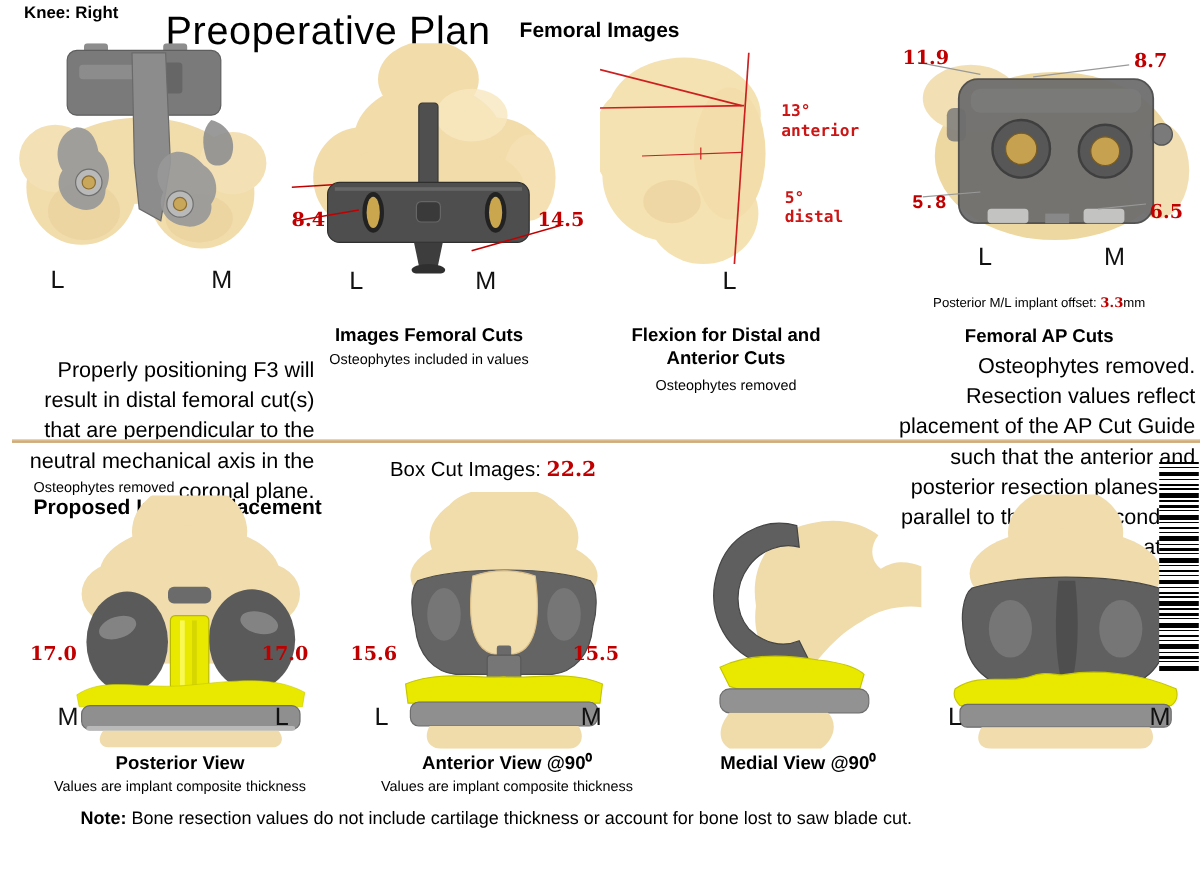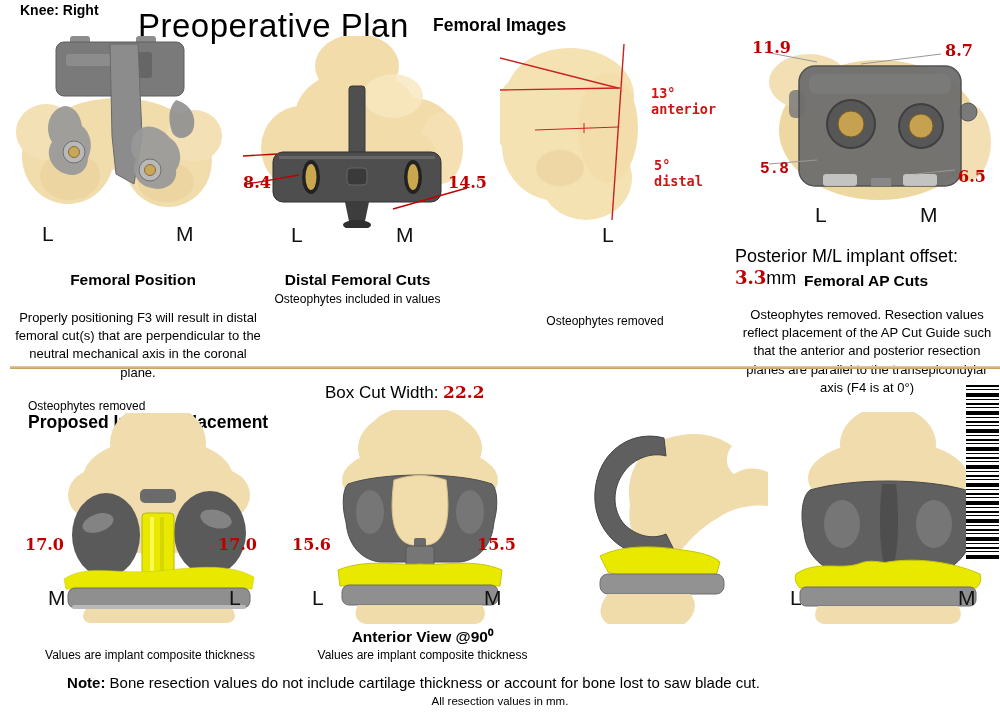--- a/index.html
+++ b/index.html
@@ -5,26 +5,26 @@
   html,body{margin:0;padding:0;background:#fff;}
   .page{position:relative;width:1000px;height:725px;background:#ffffff;overflow:hidden;
         font-family:"Liberation Sans",sans-serif;color:#000;}
   .abs{position:absolute;}
   .knee{font-size:14px;font-weight:600;}
   .main-title{font-size:33px;font-weight:300;letter-spacing:.5px;}
   .section-title{font-size:17.5px;font-weight:700;}
   .lm{font-size:21px;color:#111;}
   .panel-title{font-weight:700;font-size:15.5px;text-align:center;line-height:1.25;}
   .panel-sub{font-size:12px;text-align:center;}
-  .panel-desc{font-size:13px;line-height:1.4;text-align:center;margin-top:13px;}
+  .panel-desc{font-size:18px;line-height:1.4;text-align:right;}
   .red-val{color:#c00000;font-weight:700;font-family:"DejaVu Serif",serif;font-size:16px;}
   .red-val-lg{color:#c00000;font-weight:700;font-family:"DejaVu Serif",serif;font-size:17px;}
   .anno{color:#cc1616;font-weight:700;font-family:"DejaVu Sans Mono",monospace;
         font-size:13.5px;line-height:1.15;white-space:pre-line;}
-  .offset-line{font-size:18px;text-align:left;}
+  .offset-line{font-size:11px;text-align:center;}
   .offset-line .red-inline{color:#c00000;font-weight:700;font-family:"DejaVu Serif",serif;}
   .divider{background:linear-gradient(#e8cda2,#c49a63);}
   .pip-title{font-size:17.5px;font-weight:700;}
   .pip-sub{font-size:12px;}
   .boxcut-label{font-size:17px;}
   .note-line{font-size:15px;text-align:center;}
   .note-line b{font-weight:700;}
   .note-sub{font-size:11.5px;text-align:center;}
   .doc-info{font-family:"DejaVu Sans Mono",monospace;font-size:10px;text-align:right;line-height:1.45;color:#111;}
   .barcode{background:repeating-linear-gradient(180deg,
@@ -61,21 +61,20 @@
       <path d="M134,92 C122,98 120,114 128,124 C122,136 130,150 144,152 C158,156 170,146 168,134 C176,124 172,108 162,102 C154,92 142,88 134,92 Z" fill="#989898" opacity="0.92"></path>
       <path d="M168,64 C184,68 190,84 184,96 C178,104 168,104 164,96 C160,84 160,72 168,64 Z" fill="#8f8f8f" opacity="0.9"></path>
       <circle cx="66" cy="116" r="11" fill="#b9b9b9" stroke="#6f6f6f"></circle>
       <circle cx="66" cy="116" r="5.5" fill="#c9a75a" stroke="#8a6d2f"></circle>
       <circle cx="142" cy="134" r="11" fill="#b9b9b9" stroke="#6f6f6f"></circle>
       <circle cx="142" cy="134" r="5.5" fill="#c9a75a" stroke="#8a6d2f"></circle>
     </g>
   </svg>
   <div class="abs lm" style="left:42px;top:222px;">L</div>
   <div class="abs lm" style="left:176px;top:222px;">M</div>
-  <div class="abs panel-title" style="left:8px;top:270px;width:250px;">Femoral Position</div>
   <div class="abs panel-desc" style="left:14px;top:296px;width:248px;">Properly positioning F3 will result in distal femoral cut(s) that are perpendicular to the neutral mechanical axis in the coronal plane.</div>
 
   <svg class="abs" style="left:243px;top:36px;" width="228" height="192" viewBox="0 0 228 192">
     <g>
       <ellipse cx="114" cy="30" rx="42" ry="32" fill="#f2dcaa"></ellipse>
       <ellipse cx="114" cy="80" rx="62" ry="46" fill="#f2dcaa"></ellipse>
       <ellipse cx="58" cy="112" rx="40" ry="42" fill="#f2dcaa"></ellipse>
       <ellipse cx="170" cy="108" rx="46" ry="46" fill="#f2dcaa"></ellipse>
       <ellipse cx="198" cy="112" rx="22" ry="36" fill="#f4e0b2"></ellipse>
       <ellipse cx="114" cy="120" rx="80" ry="38" fill="#f2dcaa"></ellipse>
@@ -96,21 +95,21 @@
     <g stroke="#c00000" stroke-width="1.3">
       <line x1="0" y1="120" x2="34" y2="118"></line>
       <line x1="4" y1="148" x2="56" y2="139"></line>
       <line x1="224" y1="152" x2="150" y2="173"></line>
     </g>
   </svg>
   <div class="abs red-val" style="left:243px;top:173px;">8.4</div>
   <div class="abs red-val" style="left:448px;top:173px;">14.5</div>
   <div class="abs lm" style="left:291px;top:223px;">L</div>
   <div class="abs lm" style="left:396px;top:223px;">M</div>
-  <div class="abs panel-title" style="left:255px;top:270px;width:205px;">Distal Femoral Cuts</div>
+  <div class="abs panel-title" style="left:255px;top:270px;width:205px;">Images Femoral Cuts</div>
   <div class="abs panel-sub" style="left:255px;top:292px;width:205px;">Osteophytes included in values</div>
 
   <svg class="abs" style="left:500px;top:38px;" width="168" height="190" viewBox="0 0 168 190">
     <g>
       <ellipse cx="70" cy="58" rx="64" ry="48" fill="#f5e2b2"></ellipse>
       <ellipse cx="58" cy="108" rx="56" ry="55" fill="#f5e2b2"></ellipse>
       <ellipse cx="86" cy="140" rx="46" ry="42" fill="#f5e2b2"></ellipse>
       <ellipse cx="28" cy="80" rx="34" ry="44" fill="#f5e2b2"></ellipse>
       <ellipse cx="108" cy="90" rx="30" ry="55" fill="#f3deab"></ellipse>
       <ellipse cx="60" cy="130" rx="24" ry="18" fill="#e9d09b" opacity="0.6"></ellipse>
@@ -121,20 +120,21 @@
       <line x1="0" y1="52" x2="120" y2="50"></line>
       <line x1="35" y1="92" x2="118" y2="89" stroke-width="1"></line>
       <line x1="84" y1="85" x2="84" y2="95" stroke-width="1"></line>
     </g>
   </svg>
   <div class="abs anno" style="left:651px;top:86px;">13°
 anterior</div>
   <div class="abs anno" style="left:654px;top:158px;">5°
 distal</div>
   <div class="abs lm" style="left:602px;top:223px;">L</div>
+  <div class="abs panel-title" style="left:505px;top:270px;width:200px;">Flexion for Distal and Anterior Cuts</div>
   <div class="abs panel-sub" style="left:505px;top:314px;width:200px;">Osteophytes removed</div>
 
   <svg class="abs" style="left:765px;top:50px;" width="228" height="158" viewBox="0 0 228 158">
     <g>
       <ellipse cx="114" cy="80" rx="100" ry="70" fill="#eed8a2"></ellipse>
       <ellipse cx="44" cy="32" rx="40" ry="28" fill="#f2e0b4"></ellipse>
       <ellipse cx="200" cy="92" rx="26" ry="40" fill="#f2e0b4"></ellipse>
     </g>
     <g>
       <rect x="24" y="40" width="16" height="28" rx="6" fill="#7a7a7a" opacity="0.85"></rect>
@@ -167,21 +167,21 @@
     <span class="red-inline">3.3</span><span>mm</span>
   </div>
   <div class="abs panel-title" style="left:735px;top:271px;width:262px;">Femoral AP Cuts</div>
   <div class="abs panel-desc" style="left:738px;top:293px;width:258px;">Osteophytes removed. Resection values reflect placement of the AP Cut Guide such that the anterior and posterior resection planes are parallel to the transepicondylar axis (F4 is at 0°)</div>
 
   <div class="abs divider" style="left:10px;top:366px;width:990px;height:3px;"></div>
 
   <div class="abs pip-title" style="left:28px;top:374px;margin-top:38px;">Proposed Implant Placement</div>
   <div class="abs pip-sub" style="left:28px;top:399px;">Osteophytes removed</div>
   <div class="abs boxcut-label" style="left:325px;top:382px;">
-    <span>Box Cut Width:</span>
+    <span>Box Cut Images:</span>
     <span class="red-val-lg">22.2</span>
   </div>
 
   <svg class="abs" style="left:58px;top:413px;" width="202" height="210" viewBox="0 0 202 210">
     <g>
       <ellipse cx="100" cy="30" rx="48" ry="40" fill="#f0dcad"></ellipse>
       <ellipse cx="100" cy="65" rx="75" ry="40" fill="#f0dcad"></ellipse>
       <ellipse cx="40" cy="82" rx="30" ry="26" fill="#f0dcad"></ellipse>
       <ellipse cx="162" cy="82" rx="30" ry="26" fill="#f0dcad"></ellipse>
       <rect x="78" y="80" width="44" height="60" fill="#f0dcad"></rect>
@@ -202,20 +202,21 @@
     <g>
       <rect x="10" y="175" width="182" height="20" rx="7" fill="#8f8f8f" stroke="#6d6d6d"></rect>
       <rect x="14" y="192" width="174" height="4" rx="2" fill="#b9b9b9"></rect>
     </g>
     <path d="M28,196 C22,204 26,210 34,210 L168,210 C176,210 180,203 174,196 Z" fill="#efdbac"></path>
   </svg>
   <div class="abs red-val" style="left:25px;top:535px;">17.0</div>
   <div class="abs red-val" style="left:218px;top:535px;">17.0</div>
   <div class="abs lm" style="left:48px;top:586px;">M</div>
   <div class="abs lm" style="left:229px;top:586px;">L</div>
+  <div class="abs panel-title" style="left:40px;top:627px;width:220px;">Posterior View</div>
   <div class="abs panel-sub" style="left:20px;top:648px;width:260px;">Values are implant composite thickness</div>
 
   <svg class="abs" style="left:328px;top:410px;" width="184" height="214" viewBox="0 0 184 214">
     <g>
       <ellipse cx="92" cy="18" rx="48" ry="22" fill="#f1ddac"></ellipse>
       <ellipse cx="92" cy="38" rx="62" ry="40" fill="#f1ddac"></ellipse>
       <ellipse cx="92" cy="70" rx="78" ry="35" fill="#f1ddac"></ellipse>
     </g>
     <g>
       <path d="M20,74 C14,80 14,98 18,112 C20,136 34,150 52,152 L132,152 C150,150 164,136 166,112 C170,98 170,80 164,74 C130,62 54,62 20,74 Z" fill="#646464" stroke="#4d4d4d"></path>
@@ -236,20 +237,21 @@
   <div class="abs panel-title" style="left:330px;top:627px;width:185px;">Anterior View @90⁰</div>
   <div class="abs panel-sub" style="left:295px;top:648px;width:255px;">Values are implant composite thickness</div>
 
   <svg class="abs" style="left:572px;top:410px;" width="196" height="214" viewBox="0 0 196 214">
     <path d="M58,95 C52,60 72,32 104,26 C130,20 150,28 160,36 C152,46 154,58 162,64 C174,56 186,58 196,62 L196,96 C178,94 160,98 146,108 C124,120 112,138 104,146 C92,152 74,148 66,134 C58,122 56,108 58,95 Z" fill="#f0dcab"></path>
     <path d="M92,28 C62,20 34,38 26,66 C16,98 30,130 60,142 C76,148 92,146 102,140 L94,124 C80,130 64,126 52,114 C40,100 40,78 52,62 C62,48 80,42 94,46 Z" fill="#5f5f5f" stroke="#454545"></path>
     <path d="M28,146 C52,134 86,136 110,140 C128,142 142,146 148,152 L144,166 C110,174 64,172 36,162 Z" fill="#e9e900" stroke="#c6c600"></path>
     <rect x="28" y="164" width="124" height="20" rx="8" fill="#929292" stroke="#6f6f6f"></rect>
     <path d="M36,184 C26,196 26,208 36,214 L112,214 C124,206 126,192 118,184 Z" fill="#f0dcab"></path>
   </svg>
+  <div class="abs panel-title" style="left:570px;top:627px;width:190px;">Medial View @90⁰</div>
 
   <svg class="abs" style="left:788px;top:412px;" width="200" height="212" viewBox="0 0 200 212">
     <g>
       <ellipse cx="100" cy="32" rx="48" ry="38" fill="#f0dcad"></ellipse>
       <ellipse cx="100" cy="66" rx="80" ry="38" fill="#f0dcad"></ellipse>
     </g>
     <g>
       <path d="M22,78 C14,84 12,104 16,120 C18,144 36,160 62,164 L138,164 C164,160 182,144 184,120 C188,104 186,84 178,78 C136,66 64,66 22,78 Z" fill="#606060" stroke="#474747"></path>
       <path d="M94,72 C90,110 92,140 98,162 L104,162 C110,140 112,110 108,72 Z" fill="#474747" opacity="0.7"></path>
       <ellipse cx="54" cy="112" rx="18" ry="24" fill="#8c8c8c" opacity="0.5"></ellipse>
@@ -260,15 +262,14 @@
     <path d="M30,194 C24,204 28,212 38,212 L162,212 C172,212 176,202 170,194 Z" fill="#f0dcad"></path>
   </svg>
   <div class="abs lm" style="left:790px;top:586px;">L</div>
   <div class="abs lm" style="left:958px;top:586px;">M</div>
 
   <div class="abs barcode" style="left:966px;top:385px;width:33px;height:175px;"></div>
 
   <div class="abs note-line" style="left:0;top:674px;width:827px;">
     <b>Note:</b><span> Bone resection values do not include cartilage thickness or account for bone lost to saw blade cut.</span>
   </div>
-  <div class="abs note-sub" style="left:0;top:695px;width:1000px;">All resection values in mm.</div>
 
 </div>
 
 </body></html>

